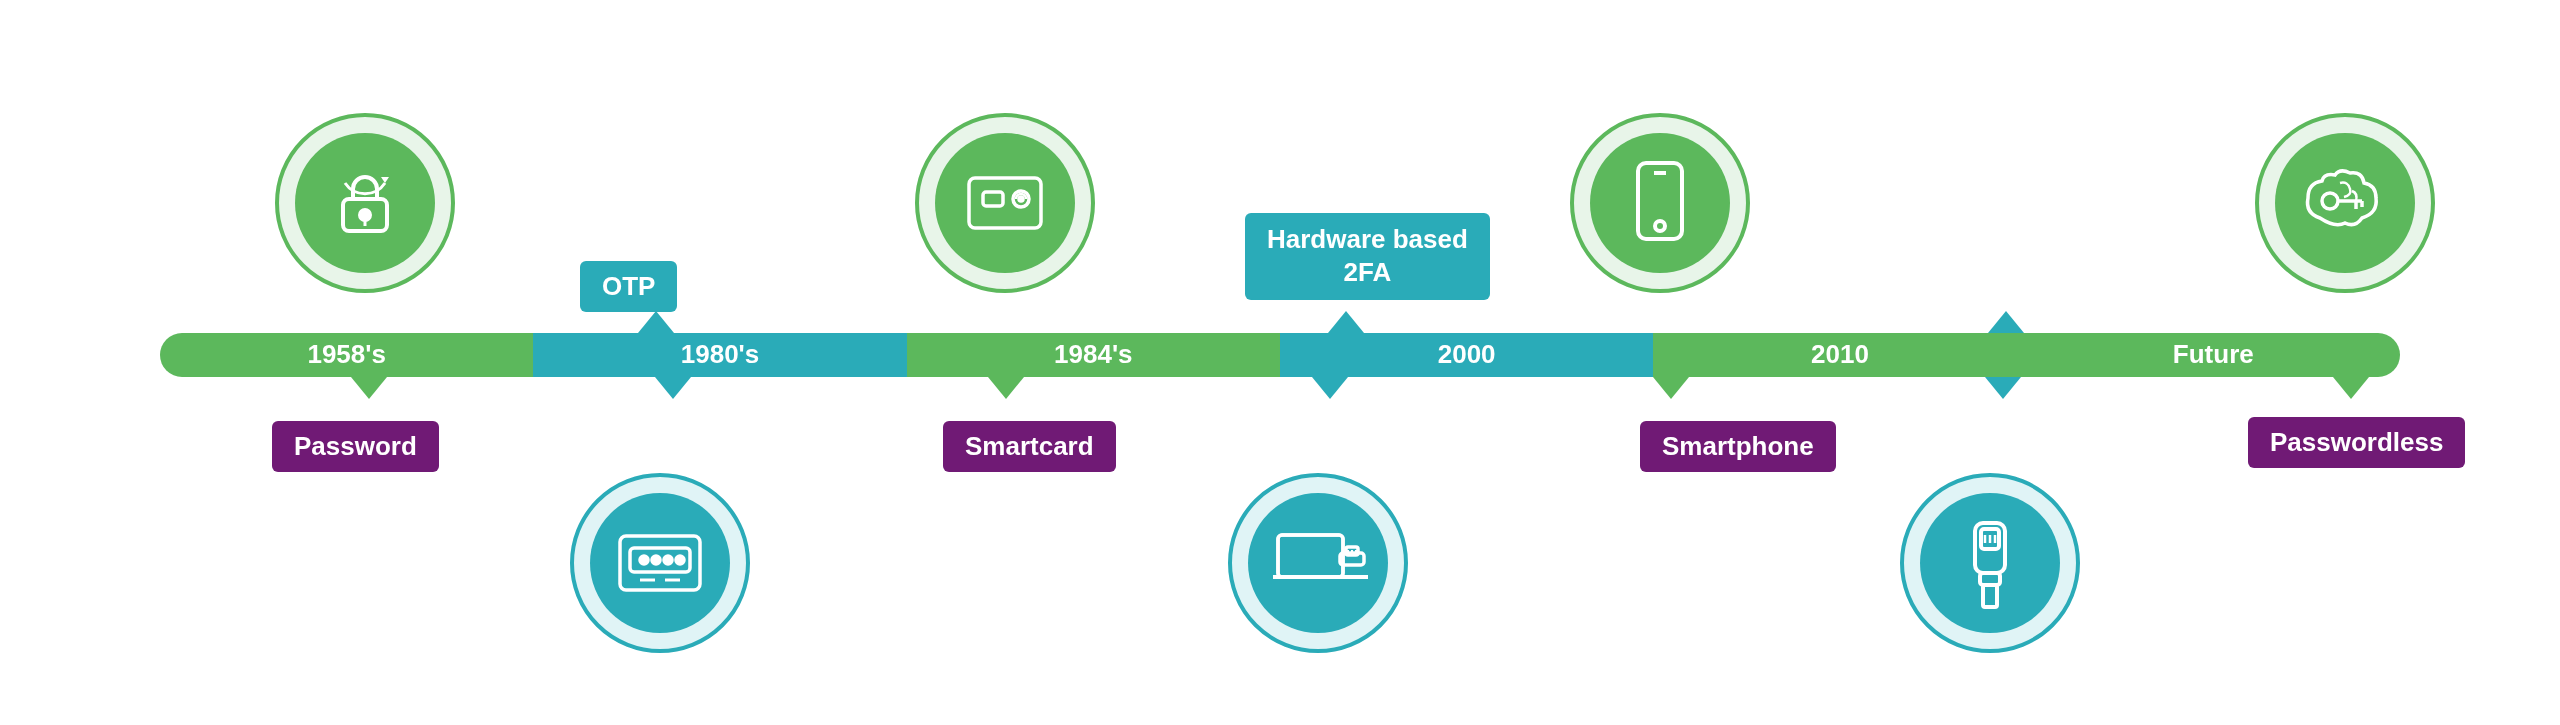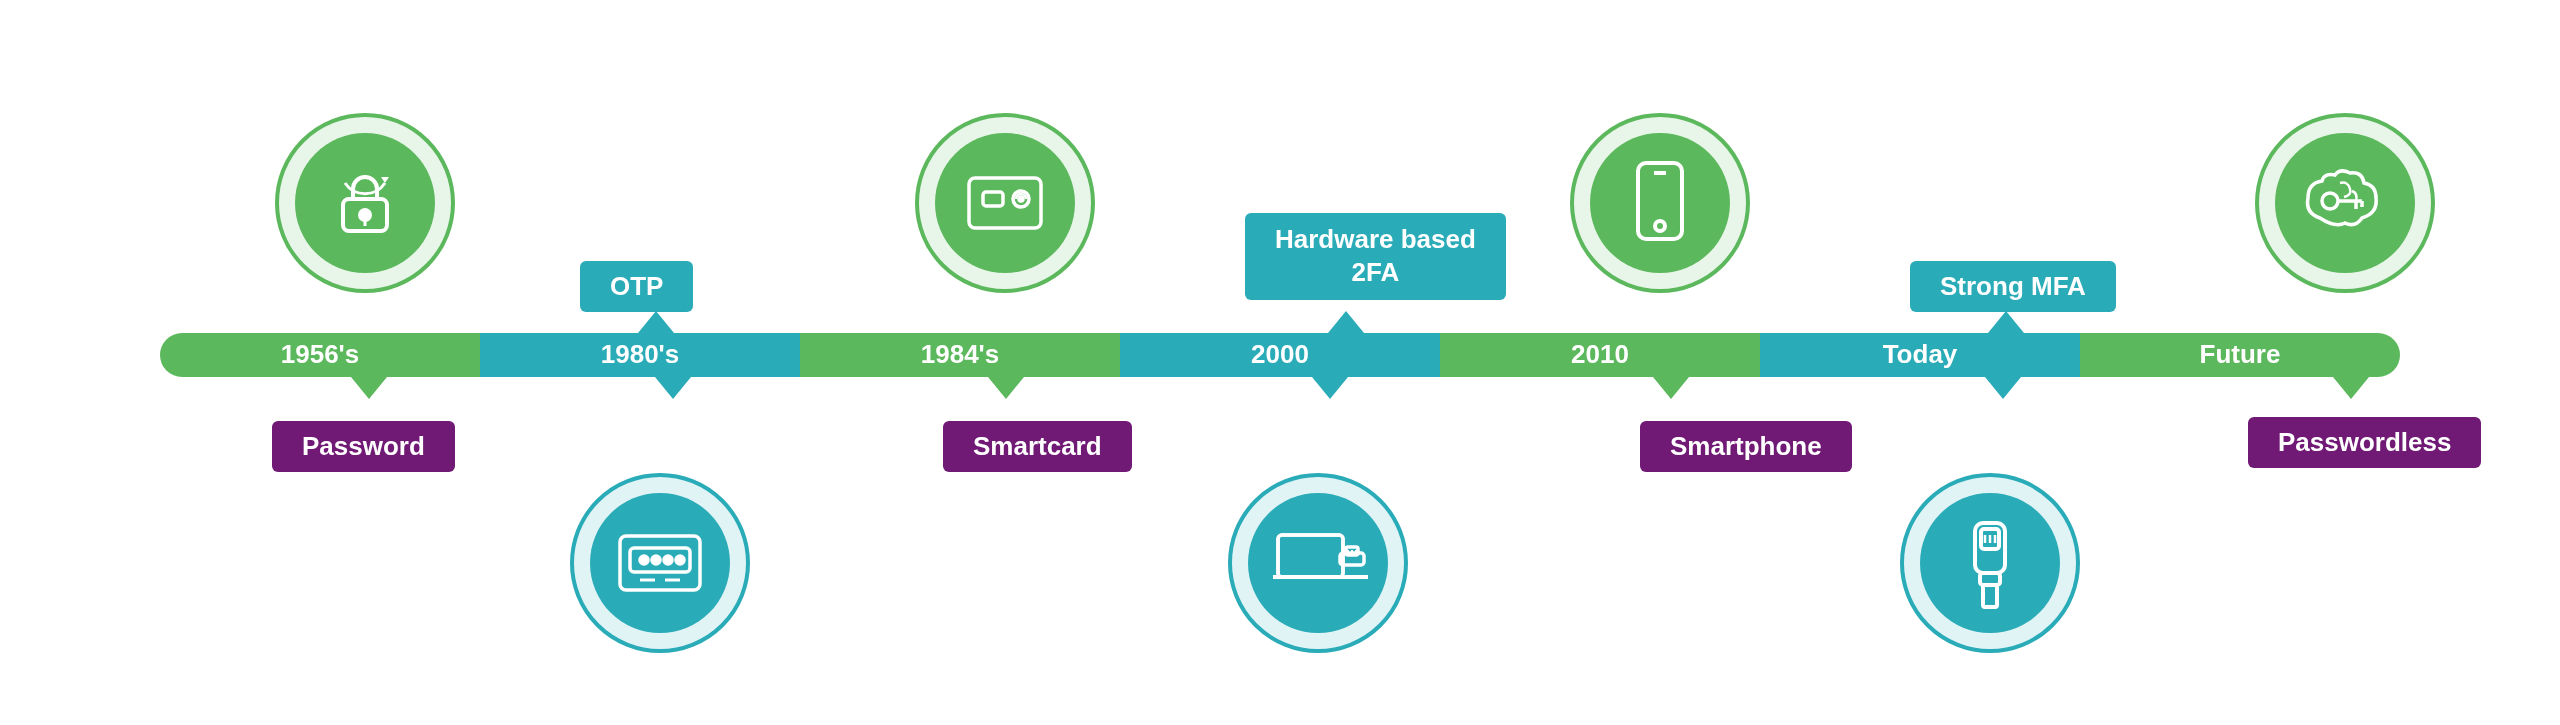--- a/index.html
+++ b/index.html
@@ -68,21 +68,21 @@
       border-right: 18px solid transparent;
       border-bottom: 22px solid;
       z-index: 3;
     }
     .arrow-up.teal { border-bottom-color: #2aabb8; }
 
     
     .label-box {
       position: absolute;
       border-radius: 6px;
-      padding: 10px 30px;
+      padding: 10px 22px;
       font-size: 26px;
       font-weight: 600;
       color: #fff;
       z-index: 4;
     }
     .label-box.green { background: #701a75; }
     .label-box.teal { background: #2aabb8; }
 
     
     .circle-icon {
@@ -113,31 +113,30 @@
     
     svg { display: block; }
   </style>
 </head>
 <body>
 
 <div class="timeline-container">
 
   <div class="timeline-bar">
 
-    <div class="bar-segment green" style="border-radius:22px 0 0 22px;">1956's</div>
+    <div class="bar-segment green" style="border-radius:22px 0 0 22px;">1958's</div>
 
     <div class="bar-segment teal">1980's</div>
 
     <div class="bar-segment green">1984's</div>
 
     <div class="bar-segment teal">2000</div>
 
     <div class="bar-segment green">2010</div>
 
-    <div class="bar-segment teal">Today</div>
 
     <div class="bar-segment green" style="border-radius:0 22px 22px 0;">Future</div>
   </div>
 
   <div class="circle-icon circle-outer" style="width:180px;height:180px;top:100px;left:195px;">
     <div class="circle-inner green-bg" style="width:140px;height:140px;">
       <svg width="80" height="80" viewBox="0 0 80 80">
         <g fill="none" stroke="white" stroke-width="4">
           <rect x="18" y="36" width="44" height="32" rx="6"></rect>
           <path d="M28 36v-10a12 12 0 0 1 24 0v10"></path>
@@ -184,21 +183,20 @@
           <rect x="8" y="5" width="44" height="76" rx="8"></rect>
           <line x1="24" y1="15" x2="36" y2="15"></line>
           <circle cx="30" cy="68" r="5"></circle>
         </g>
       </svg>
     </div>
   </div>
 
   <div class="arrow-down green" style="top:364px;left:1573px;"></div>
 
-  <div class="label-box teal" style="top:248px;left:1830px;">Strong MFA</div>
 
   <div class="arrow-up teal" style="top:298px;left:1908px;"></div>
 
   <div class="circle-icon circle-outer" style="width:180px;height:180px;top:100px;left:2175px;">
     <div class="circle-inner green-bg" style="width:140px;height:140px;">
       <svg width="90" height="80" viewBox="0 0 90 80">
         <g fill="none" stroke="white" stroke-width="3.5">
 
           <path d="M20 55 Q5 50 8 35 Q8 20 22 18 Q24 10 35 12 Q40 5 50 10 Q62 8 64 20 Q76 22 76 35 Q78 50 62 55 Q55 65 45 60 Q35 65 20 55z"></path>
 

